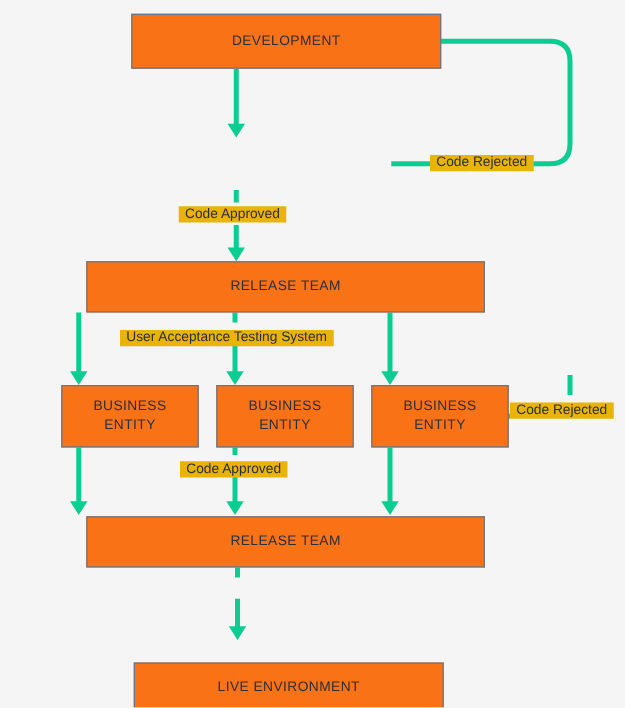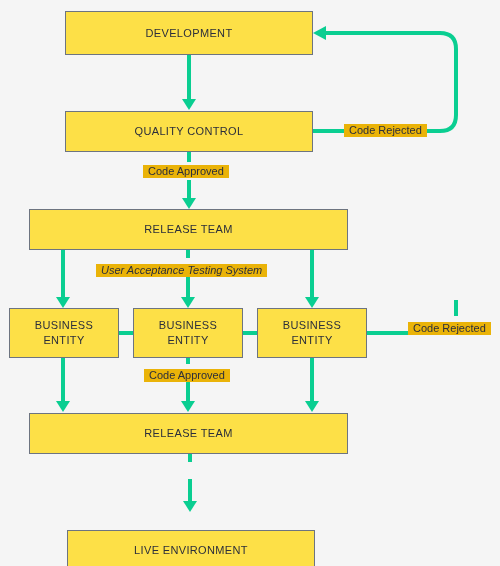--- a/index.html
+++ b/index.html
@@ -16,31 +16,32 @@
   #diagram-root {
     position: relative;
     width: 500px;
     height: 566px;
     background: #f5f5f5;
     overflow: hidden;
   }
   .node {
     position: absolute;
     box-sizing: border-box;
-    background: #fde047;
+    background: #f97316;
     border: 1px solid #6d7480;
     display: flex;
     align-items: center;
     justify-content: center;
     text-align: center;
     color: #2b2e3b;
     font-size: 11px;
     letter-spacing: 0.35px;
     line-height: 15px;
     z-index: 3;
+    margin-left: 40px;
   }
   .node-label {
     display: block;
     white-space: pre-line;
   }
   .edge-label {
     position: absolute;
     color: #2b2e3b;
     font-size: 11px;
     line-height: 13px;
@@ -133,23 +134,20 @@
       <line x1="190" y1="454" x2="190" y2="462" stroke="#0ace91" stroke-width="4"></line>
       <line x1="190" y1="479" x2="190" y2="502" stroke="#0ace91" stroke-width="4"></line>
       <polygon points="183,501 197,501 190,512" fill="#0ace91"></polygon>
     </g>
   </svg>
 
   <div class="node" style="left:65px; top:11px; width:248px; height:44px;">
     <span class="node-label">DEVELOPMENT</span>
   </div>
 
-  <div class="node" style="left:65px; top:111px; width:248px; height:41px;">
-    <span class="node-label">QUALITY CONTROL</span>
-  </div>
 
   <div class="node" style="left:29px; top:209px; width:319px; height:41px;">
     <span class="node-label">RELEASE TEAM</span>
   </div>
 
   <div class="node" style="left:9px; top:308px; width:110px; height:50px;">
     <span class="node-label">BUSINESS
 ENTITY</span>
   </div>
 
@@ -168,20 +166,20 @@
   </div>
 
   <div class="node" style="left:67px; top:530px; width:248px; height:41px;text-align:center;">
     <span class="node-label">LIVE ENVIRONMENT</span>
   </div>
 
   <div class="edge-label" style="left:344px; top:124px;">Code Rejected</div>
 
   <div class="edge-label" style="left:143px; top:165px;">Code Approved</div>
 
-  <div class="edge-label" style="left:96px; top:264px;font-style:italic;">User Acceptance Testing System</div>
+  <div class="edge-label" style="left:96px; top:264px;">User Acceptance Testing System</div>
 
   <div class="edge-label" style="left:408px; top:322px;">Code Rejected</div>
 
   <div class="edge-label" style="left:144px; top:369px;">Code Approved</div>
 
 
 </div>
 
 </body></html>

